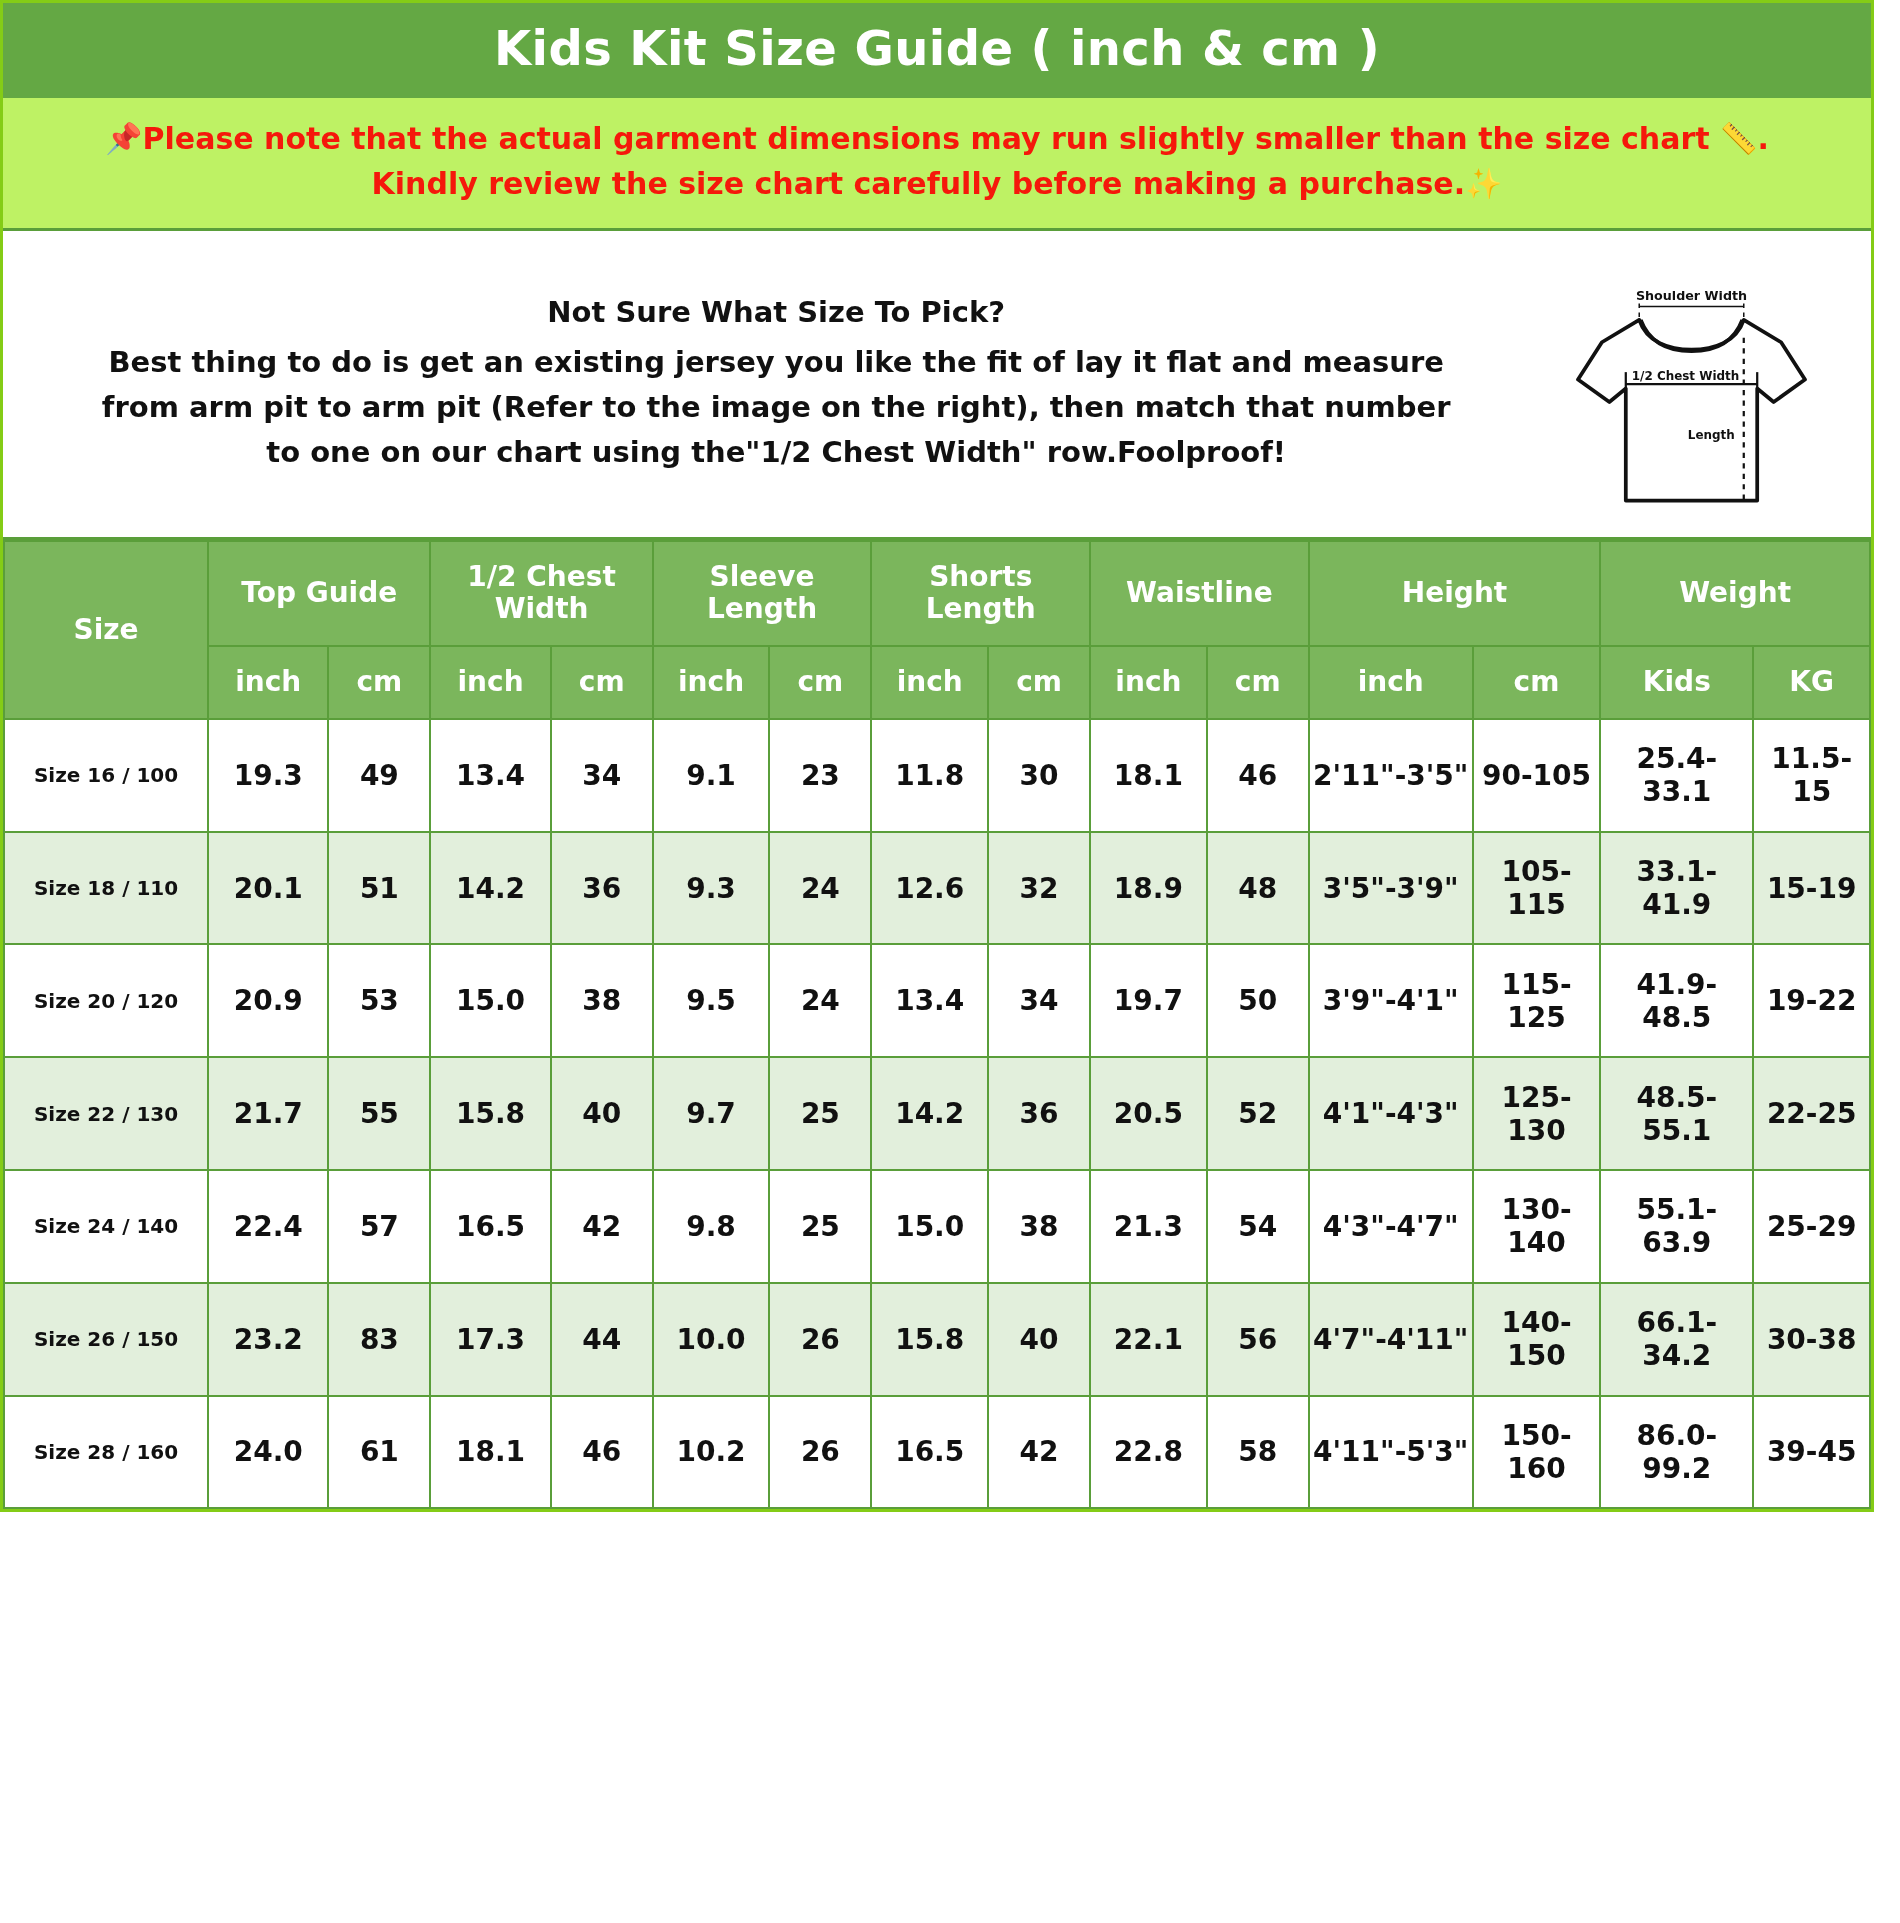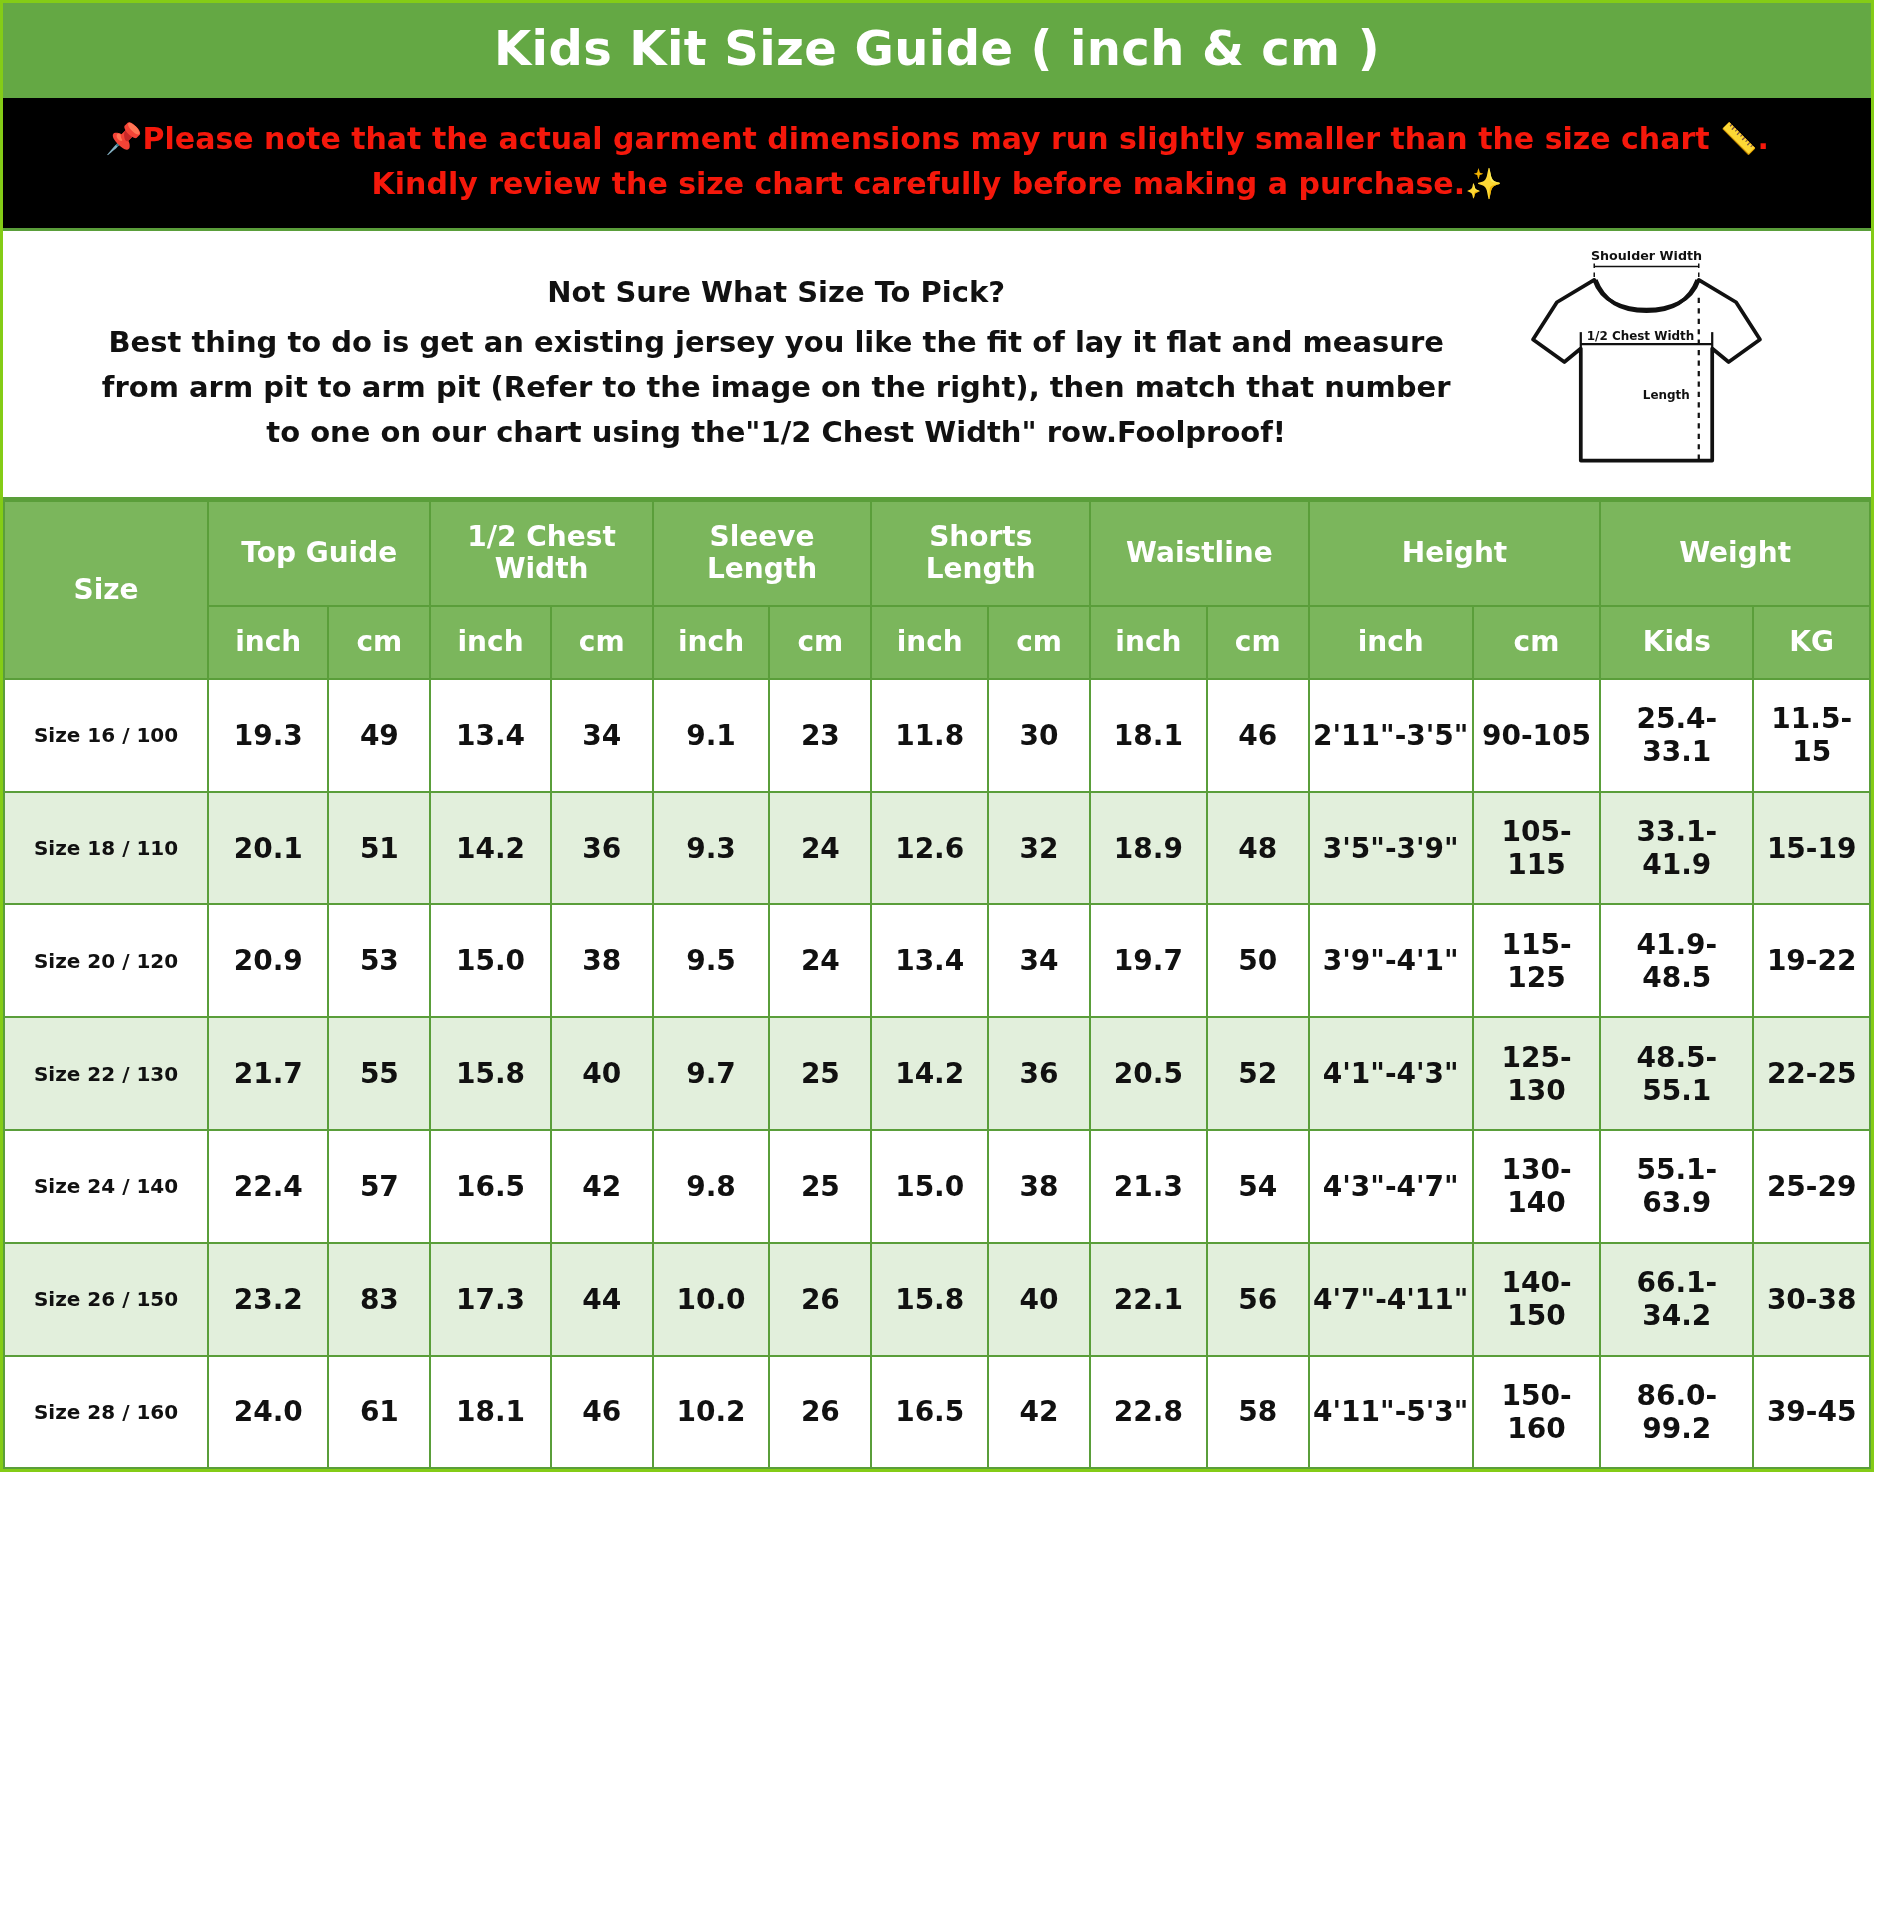--- a/index.html
+++ b/index.html
@@ -28,21 +28,21 @@
   .title-bar .title {
     color: #ffffff;
     font-size: 48px;
     font-weight: bold;
     letter-spacing: 0.4px;
     line-height: 1.1;
   }
 
   
   .notice {
-    background: #000000;
+    background: #bef264;
     text-align: center;
     padding: 18px 22.4px 22.4px 22.4px;
     border-bottom: 3px solid #5a9e3a;
   }
   .notice .line {
     color: #f5180b;
     font-size: 30px;
     font-weight: bold;
     line-height: 1.5;
   }
@@ -68,23 +68,24 @@
     padding-left: 22.4px;
   }
   .info-text .heading {
     display: block;
     margin-bottom: 4.5px;
   }
   .tee-figure {
     flex: 0 0 314px;
     width: 314px;
     display: flex;
-    justify-content: flex-start;
+    justify-content: flex-end;
     align-items: center;
     padding-right: 30px;
+    margin-top: 40px;
   }
 
   
   table.size-table {
     border-collapse: collapse;
     width: 100%;
     table-layout: fixed;
   }
   table.size-table th,
   table.size-table td {

